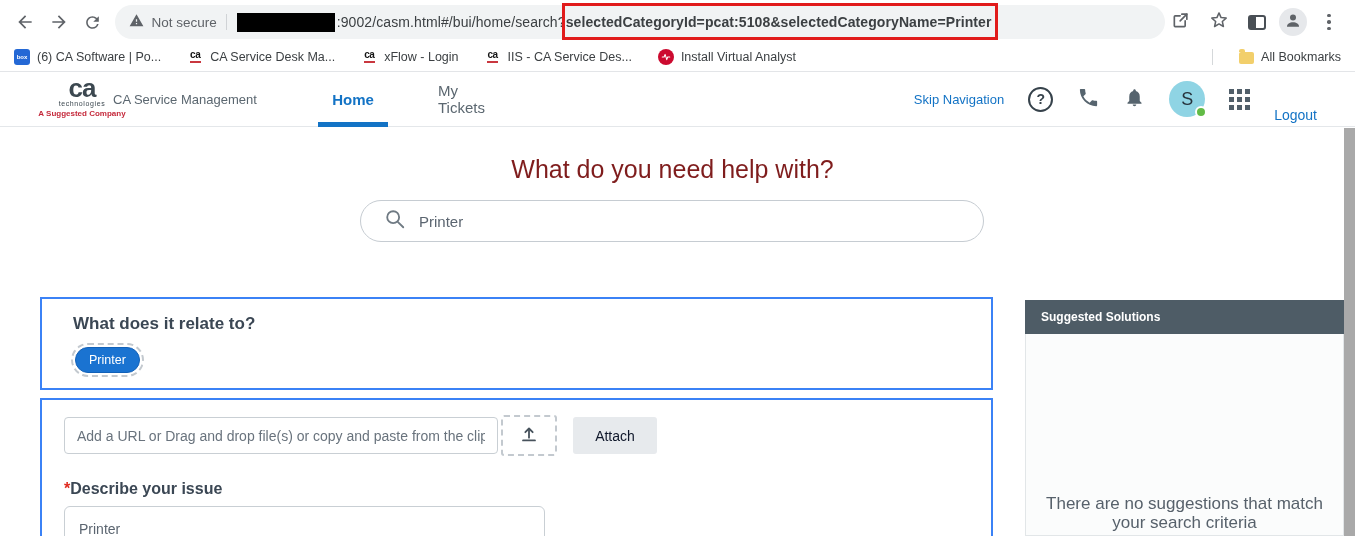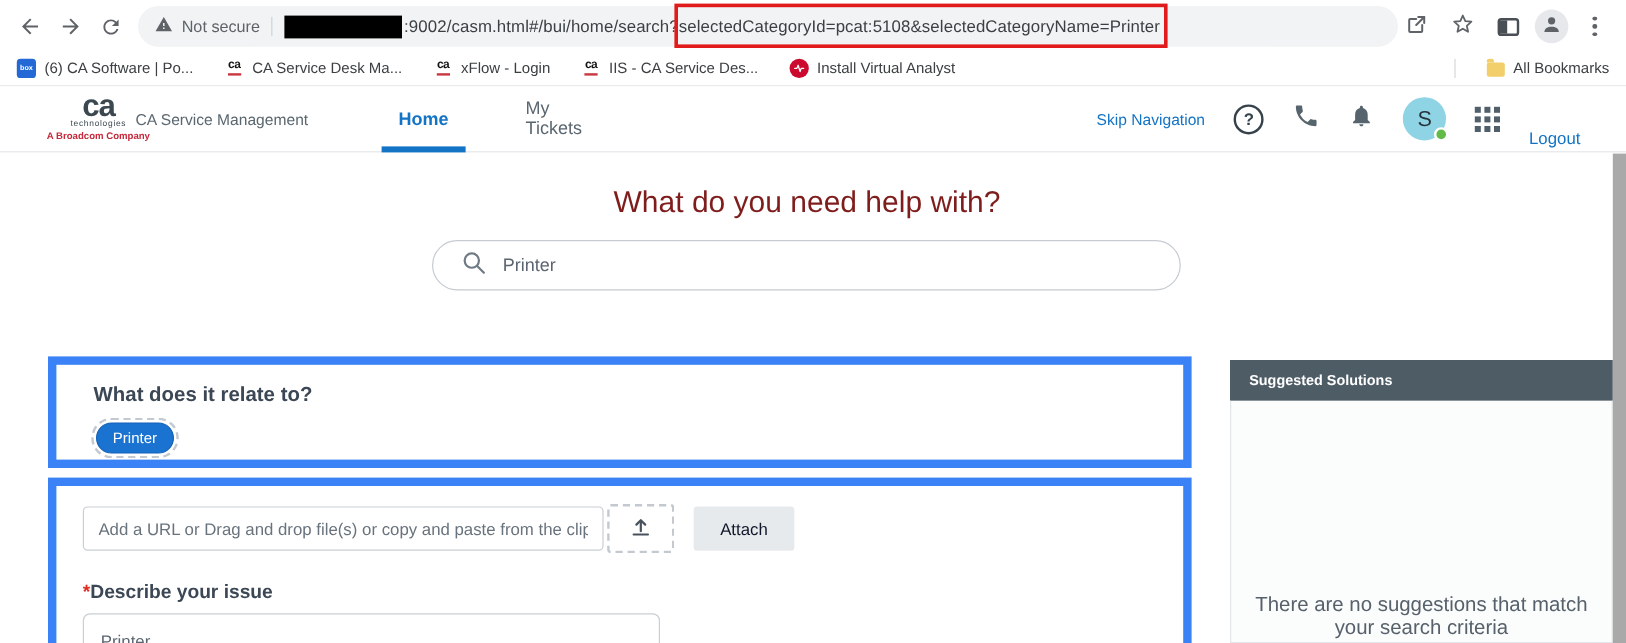--- a/index.html
+++ b/index.html
@@ -9,21 +9,21 @@
   
   .browser-toolbar { height:44px; background:#fff; display:flex; align-items:center; padding-left:8px; position:relative; }
   .nav-btn { width:34px; height:34px; display:flex; align-items:center; justify-content:center; border-radius:50%; }
   .nav-btn svg { display:block; }
   .address-bar { margin-left:6px; width:1056px; height:34px; background:#f1f3f4; border-radius:17px;
     display:flex; align-items:center; padding:0 14px; font-size:14px; color:#5f6368; white-space:nowrap; }
   .sec-label { margin:0 0 0 7px; font-size:13.5px; }
   .ab-divider { width:1px; height:16px; background:#d0d3d6; margin:0 10px 0 9px; }
   .redacted-box { width:98px; height:19px; background:#000; margin-right:2px; flex:none; }
   .url-text { color:#3c4043; letter-spacing:0.1px; }
-  .url-highlight { position:relative; color:#3c4043; }
+  .url-highlight { position:relative; color:#3c4043;font-weight:bold; }
   .url-highlight::after { content:""; position:absolute; left:-4px; right:-6px; top:-11px; bottom:-10px;
     border:3px solid #e11b1b; pointer-events:none; }
   .toolbar-right { margin-left:auto; display:flex; align-items:center; gap:6px; padding-right:10px; }
   .tb-icon { width:32px; height:32px; display:flex; align-items:center; justify-content:center; }
   .side-panel-glyph { width:18px; height:15px; border:2px solid #494f55; border-radius:3px; position:relative; }
   .side-panel-glyph::before { content:""; position:absolute; left:0; top:0; bottom:0; width:6px; background:#494f55; }
   .chrome-avatar { width:28px; height:28px; border-radius:50%; background:#e6e8eb; display:flex; align-items:center; justify-content:center; }
   .kebab { display:flex; flex-direction:column; gap:3px; }
   .kebab i { width:3.5px; height:3.5px; border-radius:50%; background:#5f6368; }
 
@@ -70,21 +70,21 @@
 
   
   .main { position:absolute; top:128px; left:0; right:0; bottom:0; background:#fff; }
   .main-heading { position:absolute; top:27px; left:0; width:1345px; text-align:center;
     font-size:25px; font-weight:500; color:#7f1d1d; }
   .search-pill { position:absolute; left:360px; top:72px; width:624px; height:42px; border:1px solid #c6ccd2;
     border-radius:21px; display:flex; align-items:center; padding-left:23px; gap:13px; background:#fff; }
   .search-pill input { border:none; outline:none; background:transparent; font-size:15px; color:#5b6570; flex:1;
     font-family:"Liberation Sans", sans-serif; }
 
-  .card { position:absolute; left:40px; width:953px; background:#fff; border:7px solid #3b82f6; }
+  .card { position:absolute; left:40px; width:953px; background:#fff; border:2px solid #3b82f6; }
   .card-relate { top:169px; height:93px; }
   .card-title { margin:15px 0 0 31px; font-size:17px; font-weight:700; color:#3b4754; }
   .pill-wrap { display:inline-block; margin:9px 0 0 29px; border:2px dashed #c3c9cf; border-radius:17px; padding:2px; }
   .category-pill { background:#1a73d1; border:1px solid #1261b8; border-radius:13px; color:#fff; font-size:12.5px;
     padding:5px 13px; font-family:"Liberation Sans", sans-serif; cursor:pointer; }
   .card-attach { top:270px; height:250px; }
   .attach-row { position:absolute; top:17px; left:22px; display:flex; align-items:flex-start; }
   .attach-input { width:434px; height:37px; border:1px solid #c9cfd4; border-radius:4px; padding:0 12px;
     font-size:14px; color:#5b6570; outline:none; font-family:"Liberation Sans", sans-serif; }
   .attach-input::placeholder { color:#69737d; opacity:1; }
@@ -222,21 +222,21 @@
   <div class="bm">
     <span class="folder-glyph"></span>
     <span>All Bookmarks</span>
   </div>
 </div>
 
 <div class="app-header">
   <div class="ca-logo">
     <div class="ca-mark">ca</div>
     <div class="ca-tech">technologies</div>
-    <div class="ca-tagline">A Broadcom Company</div>
+    <div class="ca-tagline">A Suggested Company</div>
   </div>
   <div class="product-name">CA Service Management</div>
 
   <div class="app-nav">
     <div class="app-tab tab-home">Home</div>
     <div class="app-tab tab-tickets">My Tickets</div>
   </div>
 
   <div class="header-right">
     <span class="skip-nav">Skip Navigation</span>

